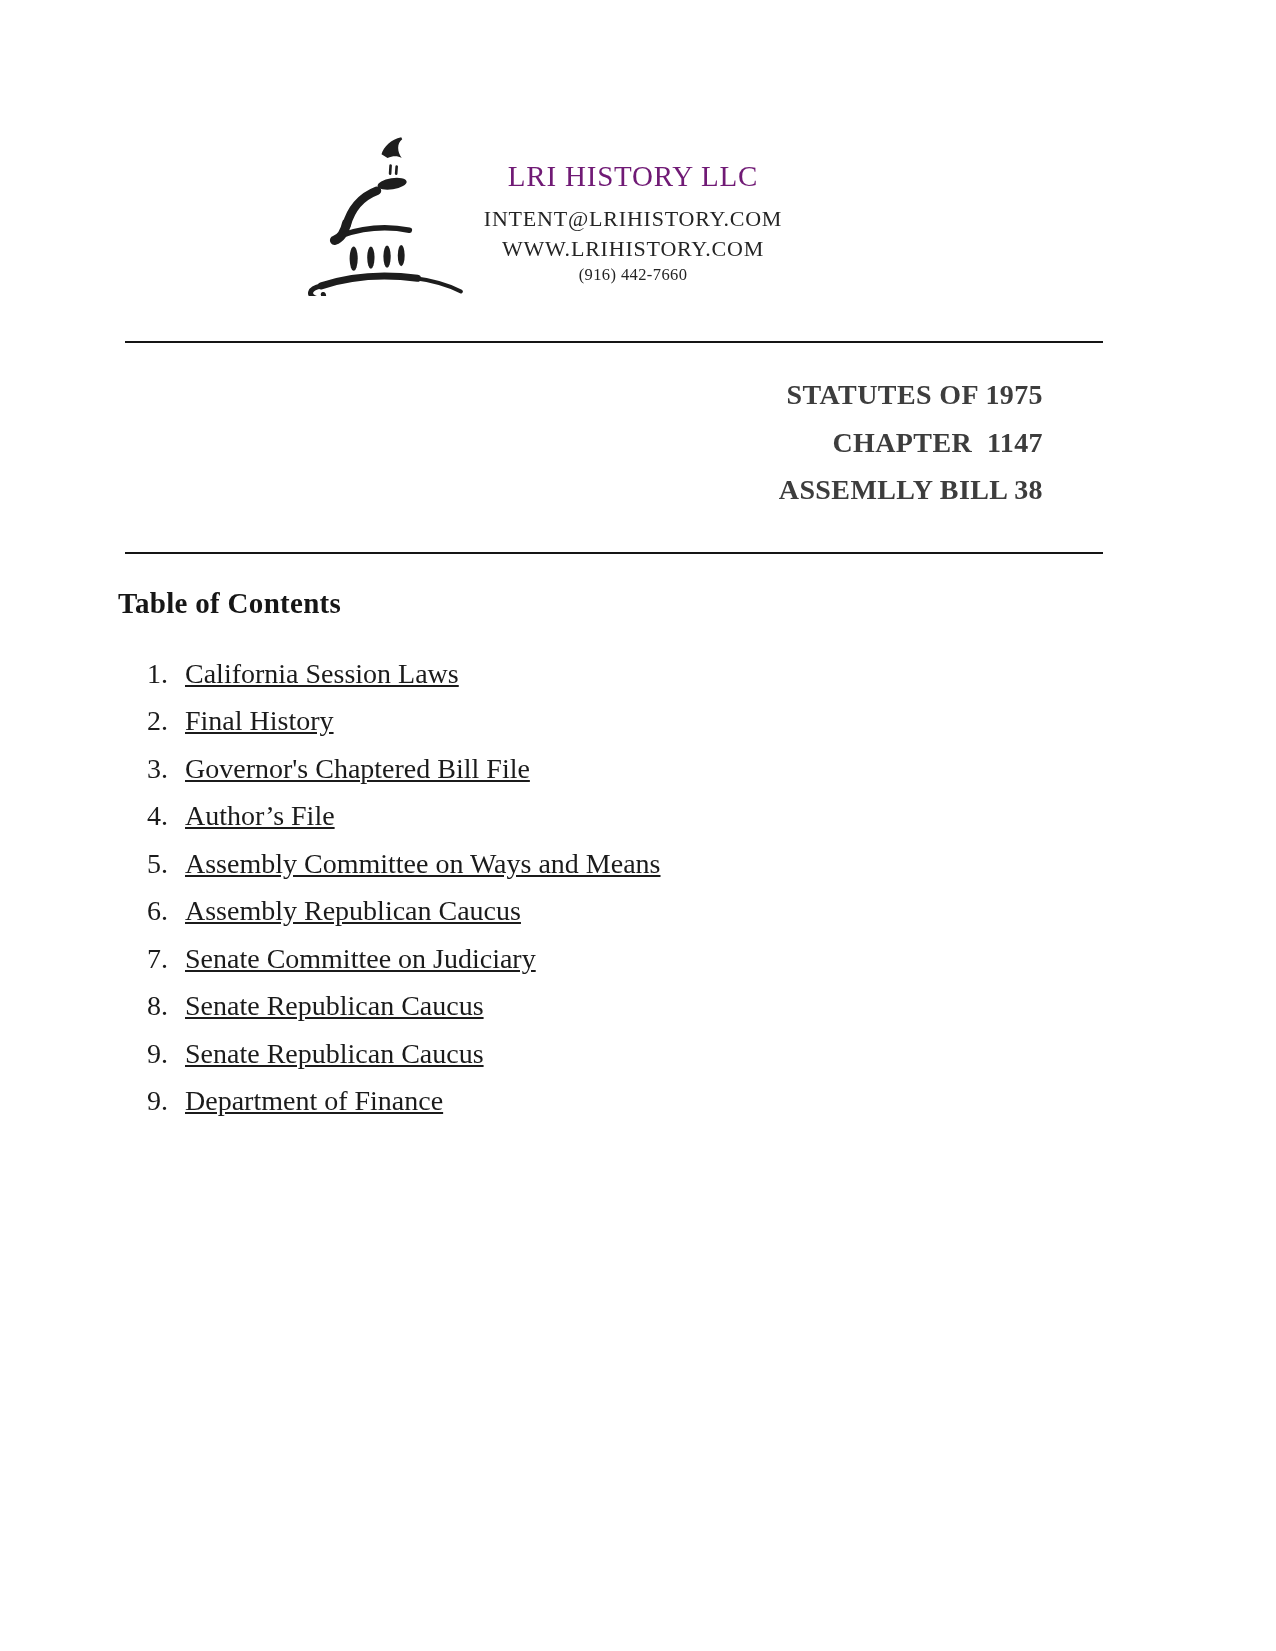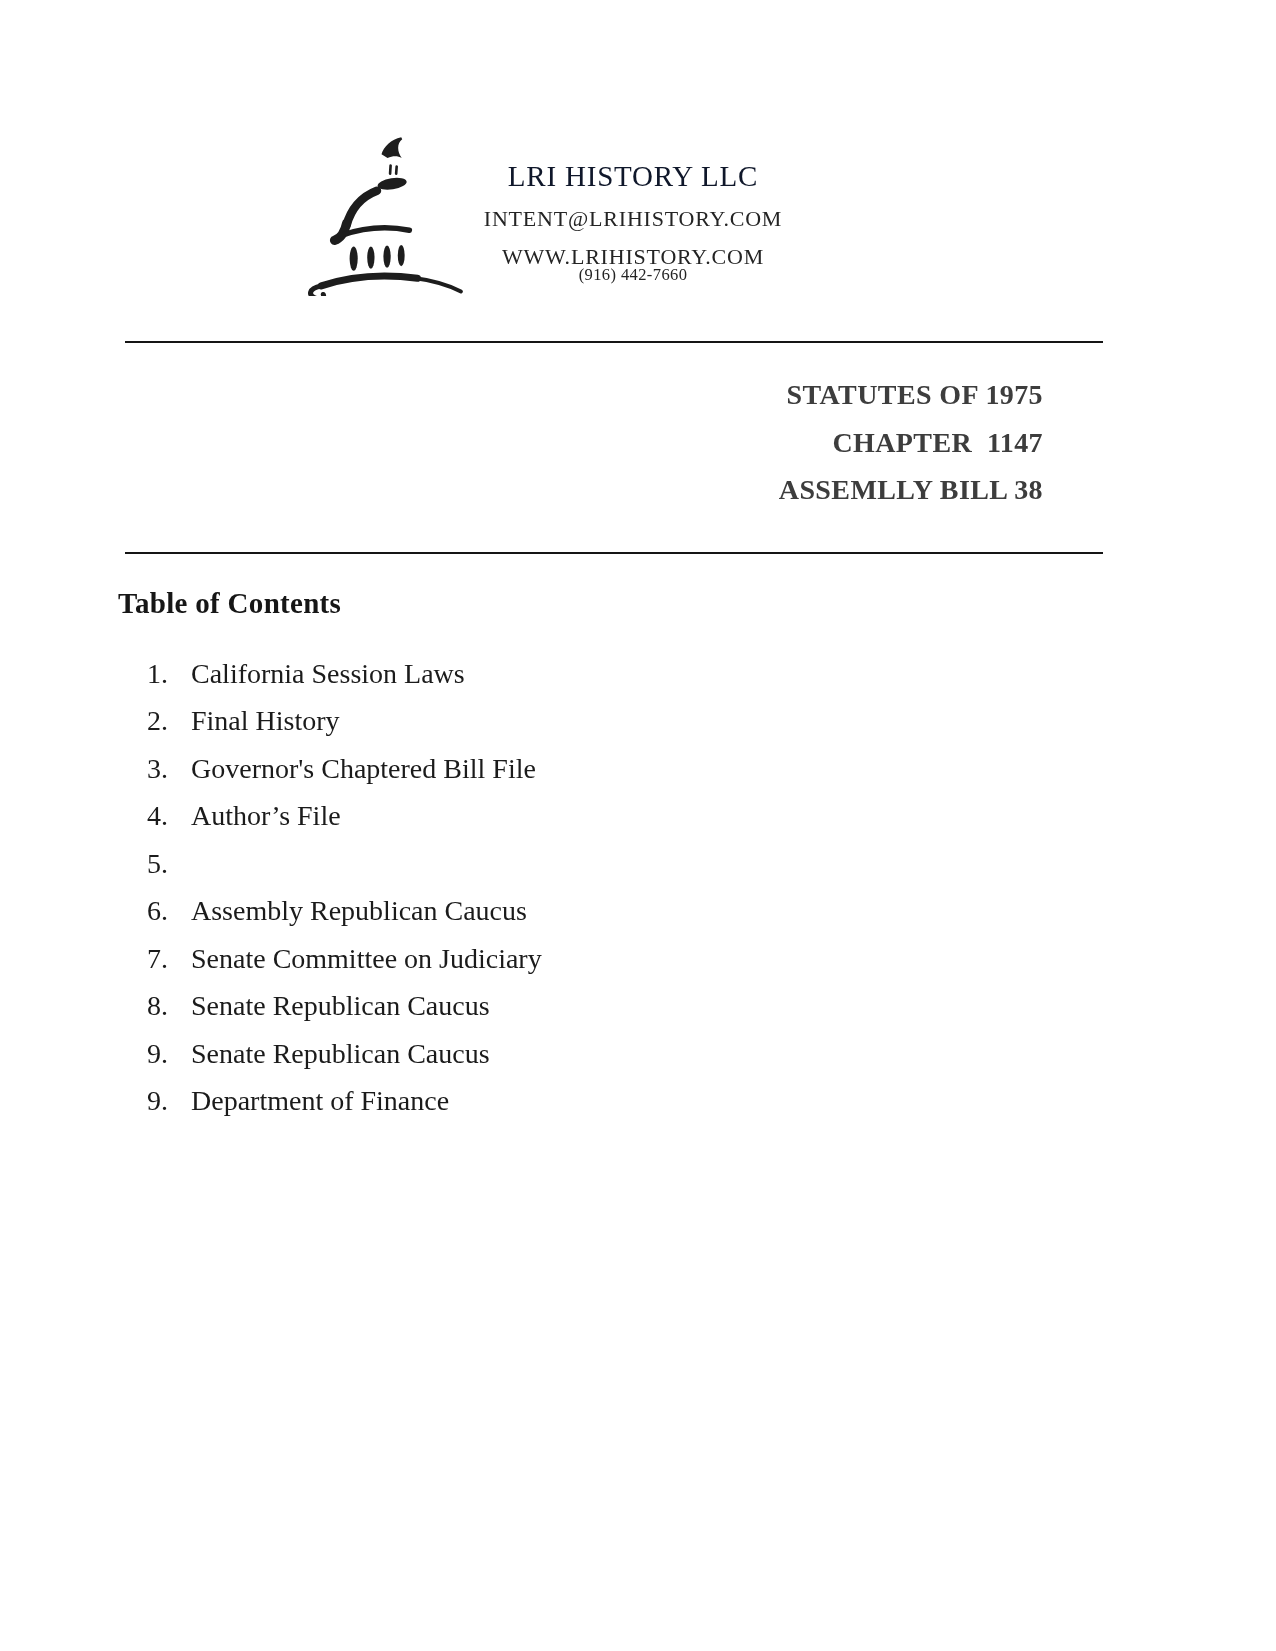--- a/index.html
+++ b/index.html
@@ -28,32 +28,32 @@
     width: 346px;
     text-align: center;
   }
   .company-name {
     position: absolute;
     left: 0; right: 0;
     top: 158px;
     font-size: 29px;
     line-height: 36px;
     letter-spacing: 0.8px;
-    color: #0f172a;
+    color: #701a75;
   }
   .contact-line {
     position: absolute;
     left: 0; right: 0;
     font-size: 22px;
     line-height: 26px;
     letter-spacing: 0.8px;
     color: #242424;
   }
   .contact-email   { top: 206px; }
-  .contact-website { top: 244px; }
+  .contact-website { top: 236px; }
   .contact-phone   { top: 262px; letter-spacing: 0.4px; font-size: 16.5px; }
 
   
   .rule {
     position: absolute;
     left: 125px;
     width: 978px;
     height: 2px;
     background: #151515;
   }
@@ -99,22 +99,23 @@
     height: 47.5px;
     font-size: 28px;
     color: #1b1b1b;
   }
   .toc-num {
     width: 168px;
     text-align: right;
     flex: 0 0 168px;
   }
   .toc-label {
-    margin-left: 23px;
+    margin-left: 17px;
     white-space: nowrap;
+    text-decoration: underline;
   }
 
   .logo svg .stroke {
     fill: none;
     stroke: #1d1d1d;
     stroke-linecap: round;
     stroke-linejoin: round;
   }
   .logo svg .fill { fill: #1d1d1d; stroke: none; }
 </style>
@@ -181,20 +182,21 @@
     <div class="toc-item">
       <span class="toc-num">3.</span>
       <span class="toc-label">Governor's Chaptered Bill File</span>
     </div>
     <div class="toc-item">
       <span class="toc-num">4.</span>
       <span class="toc-label">Author’s File</span>
     </div>
     <div class="toc-item">
       <span class="toc-num">5.</span>
+      <span class="toc-label">Assembly Committee on Ways and Means</span>
     </div>
     <div class="toc-item">
       <span class="toc-num">6.</span>
       <span class="toc-label">Assembly Republican Caucus</span>
     </div>
     <div class="toc-item">
       <span class="toc-num">7.</span>
       <span class="toc-label">Senate Committee on Judiciary</span>
     </div>
     <div class="toc-item">

